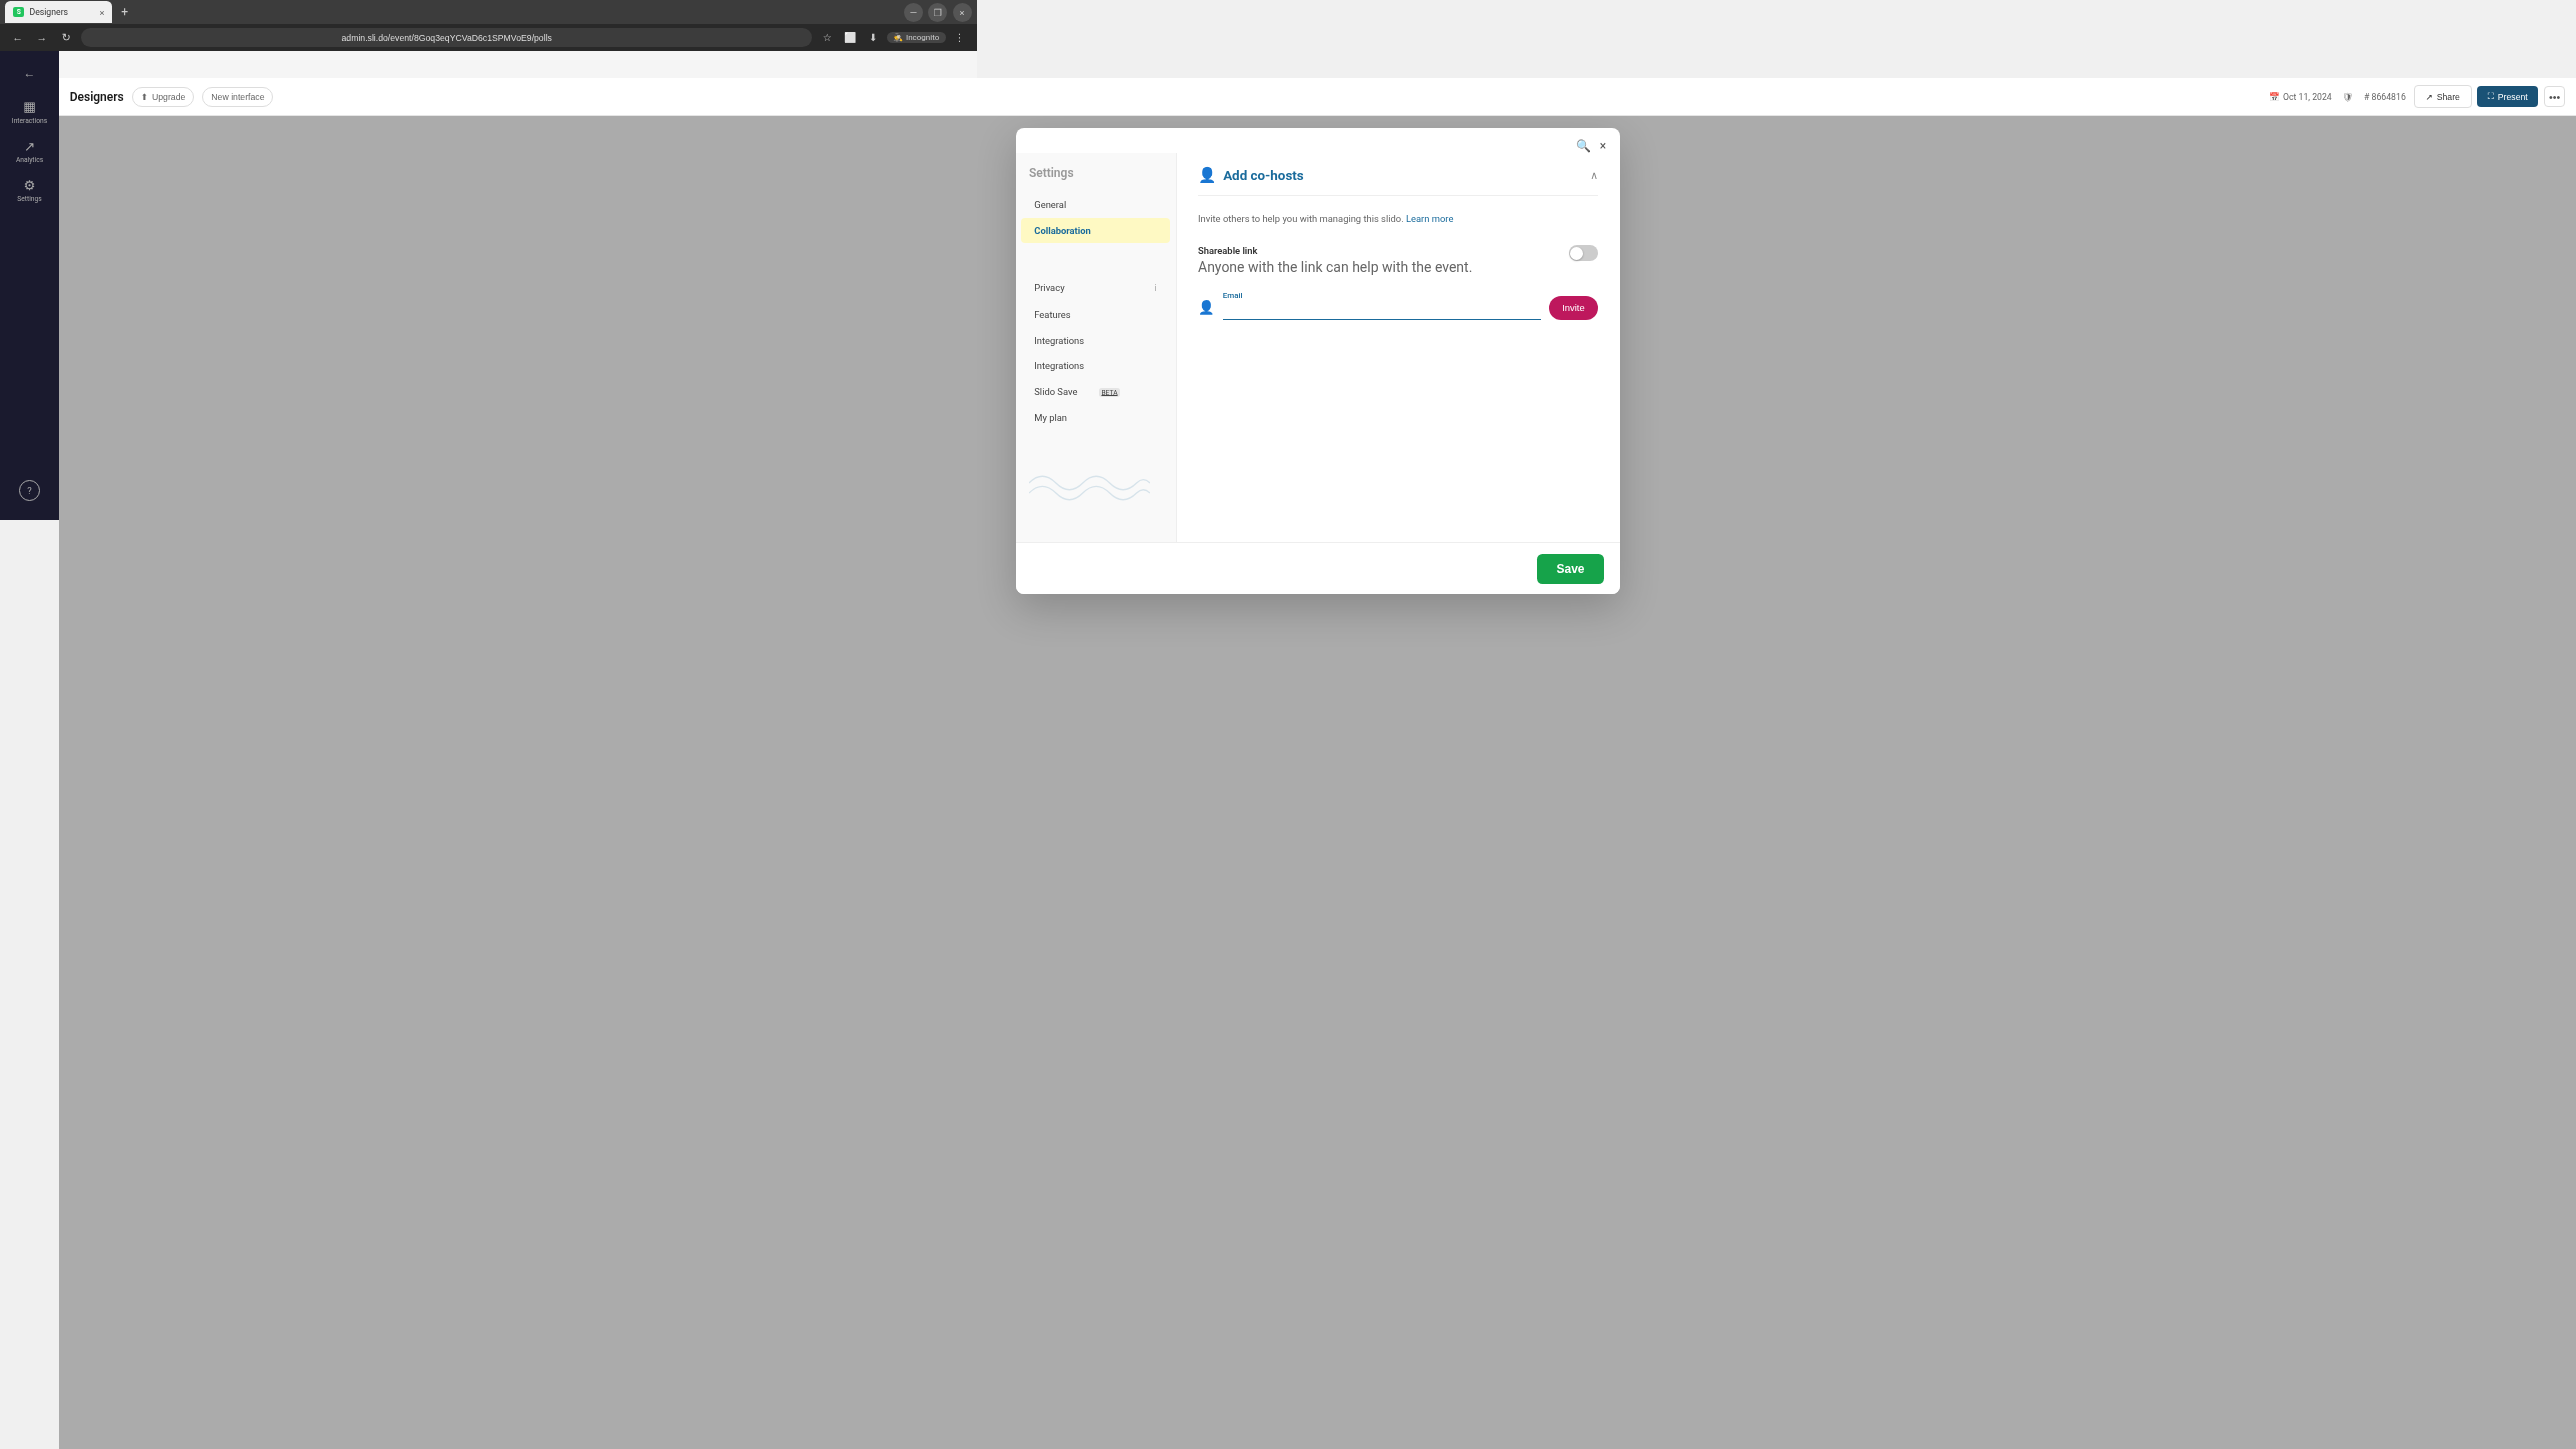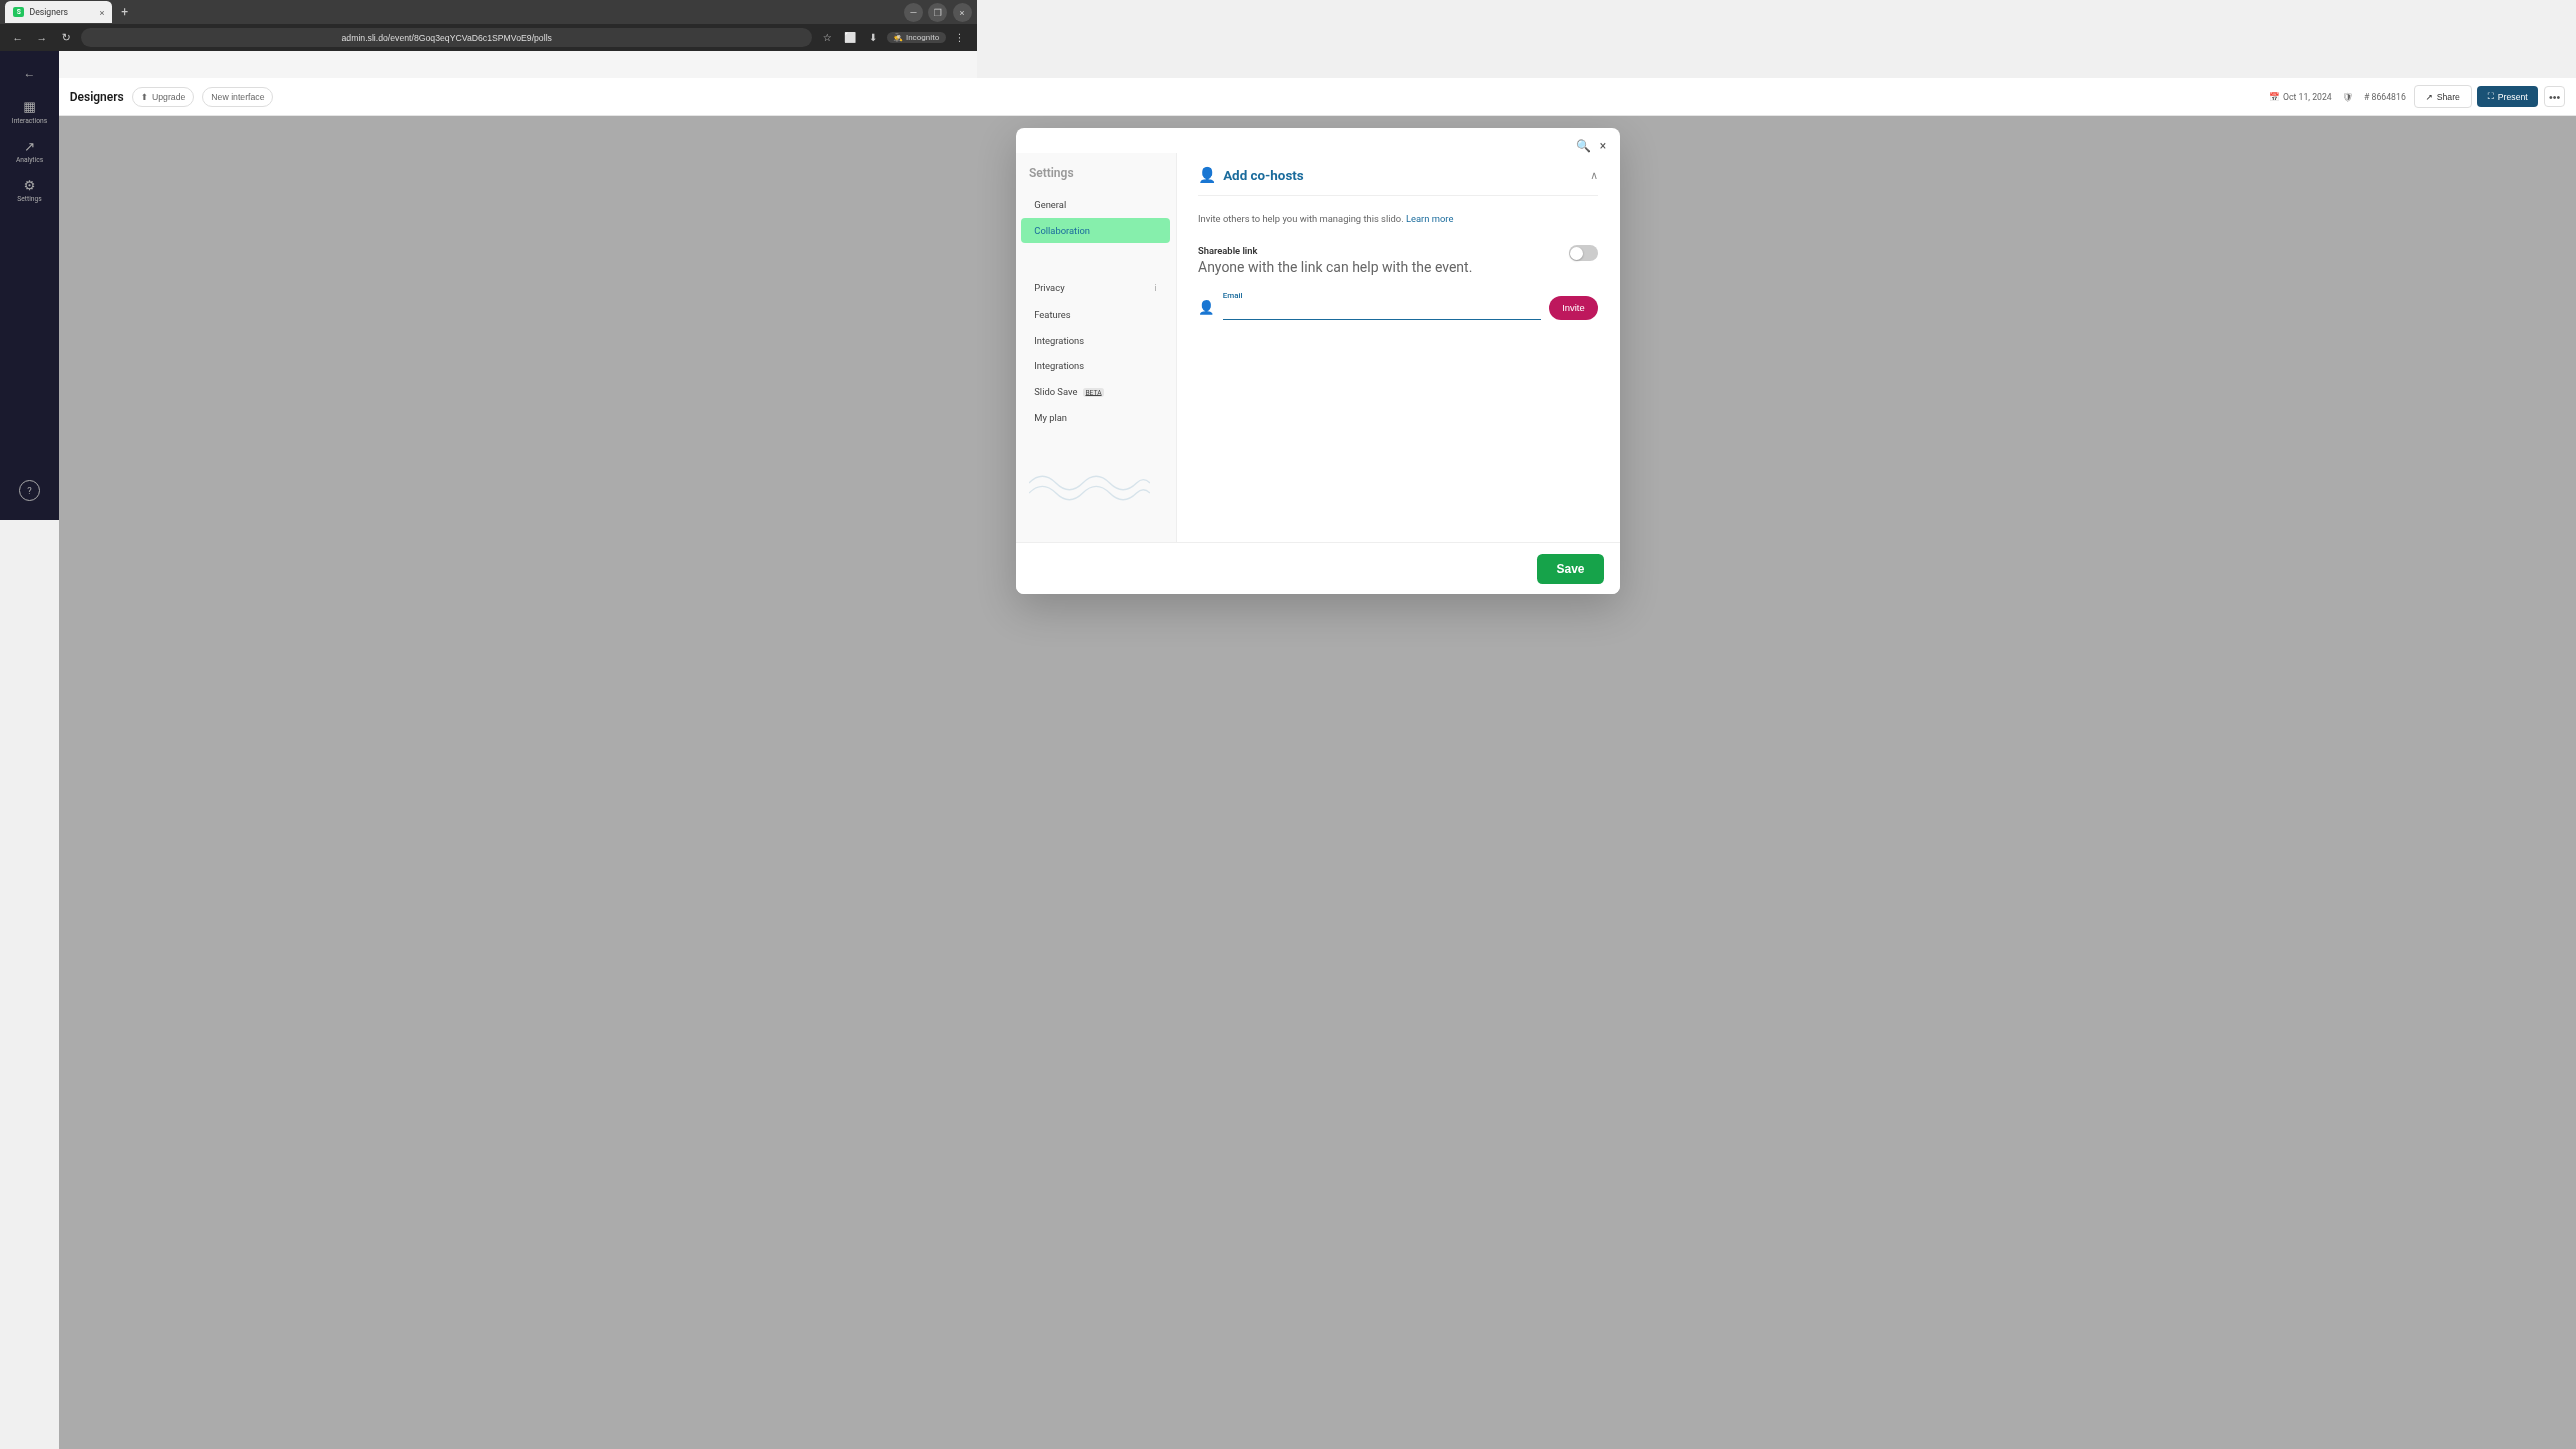--- a/index.html
+++ b/index.html
@@ -348,29 +348,29 @@
     .settings-nav-item {
       padding: 6.7px 13.4px;
       font-size: 9.4px;
       cursor: pointer;
       color: #444;
       border-radius: 4px;
       margin: 1.3px 5.4px;
     }
     .settings-nav-item.active {
       color: #1a6b9c;
-      font-weight: 400;
-      background: #86efac;
+      font-weight: 700;
+      background: #fef9c3;
     }
     .settings-nav-item .badge {
       font-size: 6.7px;
       background: #e5e5e5;
       border-radius: 2.7px;
       padding: 0.7px 2.7px;
-      margin-left: 3px;
+      margin-left: 19px;
       vertical-align: middle;
       text-decoration: underline;
     }
     .settings-nav-item-with-icon {
       display: flex;
       align-items: center;
       justify-content: space-between;
       margin-top: 32px;
     }
 

